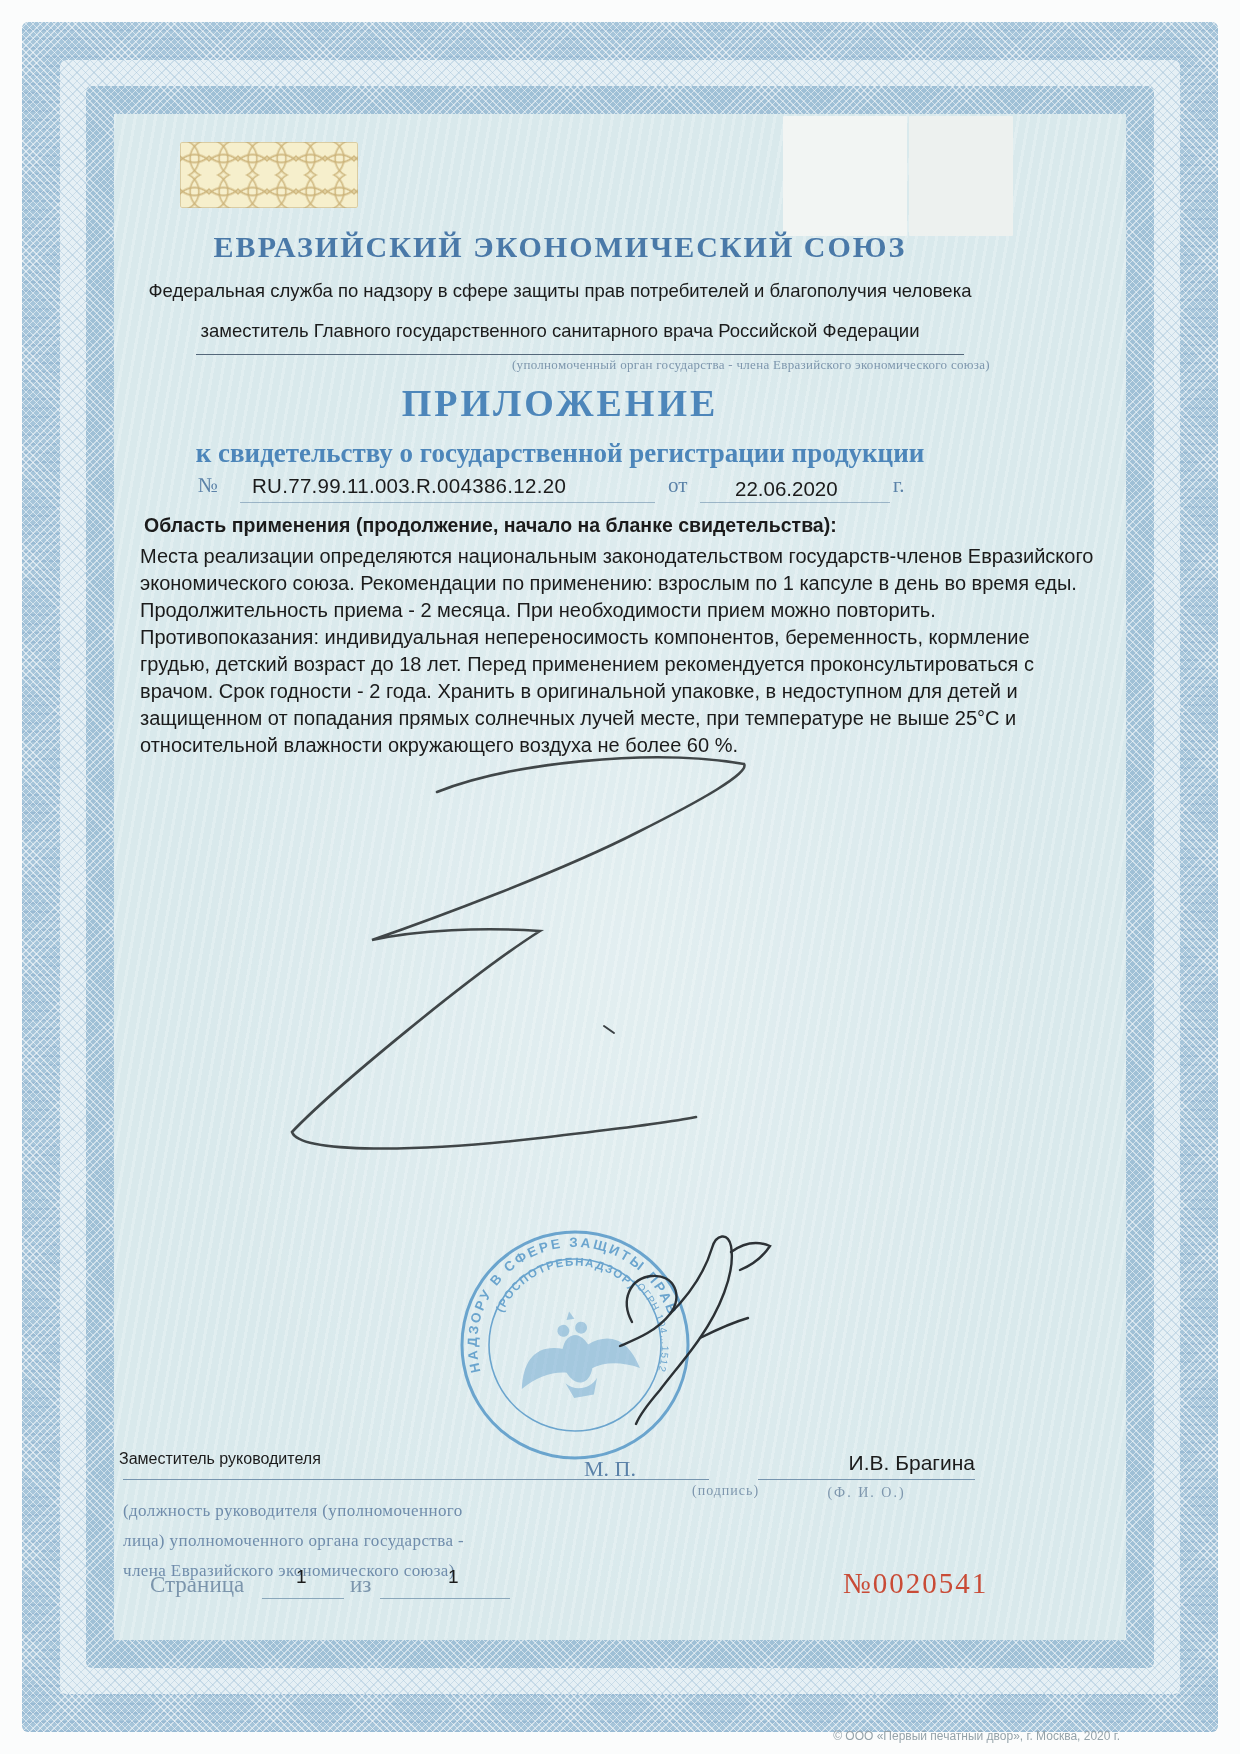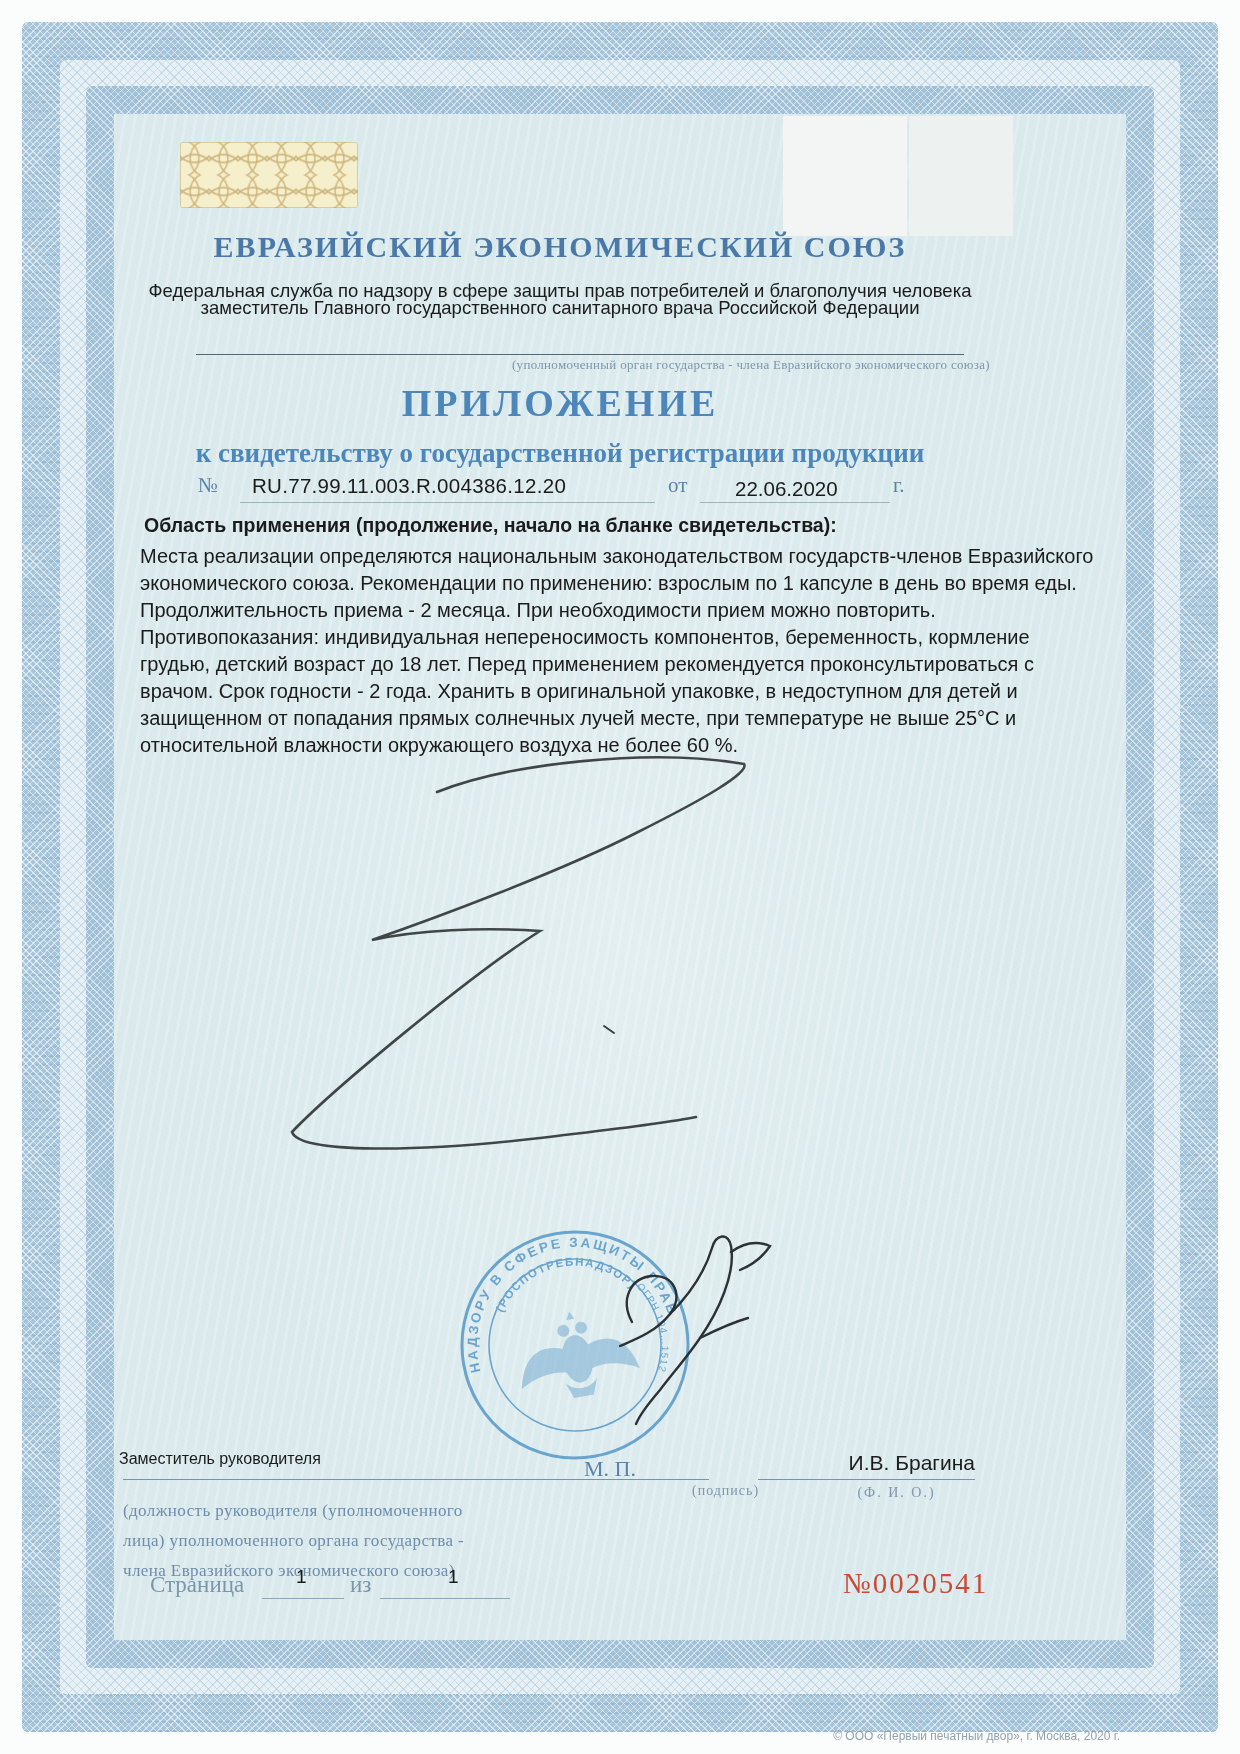--- a/index.html
+++ b/index.html
@@ -64,21 +64,21 @@
   <div class="band inner"></div>
   <div class="doc"></div>
 
   <div class="abs sticker"></div>
   <div class="abs patch" style="left:783px;top:116px;width:124px;height:120px;"></div>
   <div class="abs patch b" style="left:909px;top:116px;width:104px;height:120px;"></div>
 
   <div class="abs center" style="left:115px;top:280px;width:890px;font-size:18.5px;">Федеральная служба по надзору в сфере защиты прав потребителей и благополучия человека</div>
 
   <div class="abs ser center" style="left:130px;top:230px;width:860px;font-size:30px;font-weight:bold;letter-spacing:2px;color:#4a79a8;">ЕВРАЗИЙСКИЙ ЭКОНОМИЧЕСКИЙ СОЮЗ</div>
-  <div class="abs center" style="left:115px;top:297px;width:890px;font-size:18.5px;">заместитель Главного государственного санитарного врача Российской Федерации</div>
+  <div class="abs center" style="left:115px;top:320px;width:890px;font-size:18.5px;">заместитель Главного государственного санитарного врача Российской Федерации</div>
   <div class="abs hairline" style="left:196px;top:354px;width:768px;"></div>
   <div class="abs ser center muted-blue" style="left:130px;top:357px;width:860px;font-size:13px;letter-spacing:.3px;text-align:right;">(уполномоченный орган государства - члена Евразийского экономического союза)</div>
 
   <div class="abs ser center" style="left:130px;top:381px;width:860px;font-size:38px;font-weight:bold;letter-spacing:3px;color:#4d86ba;">ПРИЛОЖЕНИЕ</div>
   <div class="abs ser center" style="left:100px;top:438px;width:920px;font-size:27px;font-weight:bold;color:#4d86ba;">к свидетельству о государственной регистрации продукции</div>
 
   <div class="abs ser" style="left:198px;top:473px;font-size:21px;color:#5b82a8;">№</div>
   <div class="abs" style="left:252px;top:474px;font-size:20.5px;letter-spacing:.3px;">RU.77.99.11.003.R.004386.12.20</div>
   <div class="abs ser" style="left:668px;top:473px;font-size:21px;color:#5b82a8;">от</div>
   <div class="abs" style="left:735px;top:477px;font-size:20.5px;">22.06.2020</div>
@@ -131,21 +131,21 @@
     </g>
   </svg>
 
   <div class="abs" style="left:119px;top:1450px;font-size:16px;">Заместитель  руководителя</div>
   <div class="abs" style="left:123px;top:1479px;width:586px;border-top:1px solid #7694ae;"></div>
   <div class="abs ser" style="left:584px;top:1456px;font-size:22px;color:#5b82a8;">М. П.</div>
   <div class="abs ser muted-blue" style="left:692px;top:1483px;font-size:14px;letter-spacing:1px;">(подпись)</div>
 
   <div class="abs" style="left:758px;top:1451px;width:217px;text-align:right;font-size:21px;">И.В. Брагина</div>
   <div class="abs" style="left:758px;top:1479px;width:217px;border-top:1px solid #7694ae;"></div>
-  <div class="abs ser center muted-blue" style="left:758px;top:1485px;width:217px;font-size:14px;letter-spacing:2px;padding-left:30px;">(Ф. И. О.)</div>
+  <div class="abs ser center muted-blue" style="left:758px;top:1485px;width:217px;font-size:14px;letter-spacing:2px;">(Ф. И. О.)</div>
 
   <div class="abs ser pre" style="left:123px;top:1496px;width:450px;font-size:17px;line-height:30px;color:#6f8cab;letter-spacing:.4px;">(должность  руководителя  (уполномоченного
 лица)  уполномоченного  органа  государства -
 члена Евразийского экономического союза)</div>
 
   <div class="abs ser" style="left:150px;top:1572px;font-size:23px;color:#7b95ac;">Страница</div>
   <div class="abs" style="left:296px;top:1566px;font-size:19px;">1</div>
   <div class="abs" style="left:262px;top:1598px;width:82px;border-top:1.4px solid #8aa7bb;"></div>
   <div class="abs ser" style="left:350px;top:1572px;font-size:23px;color:#7b95ac;">из</div>
   <div class="abs" style="left:448px;top:1566px;font-size:19px;">1</div>

